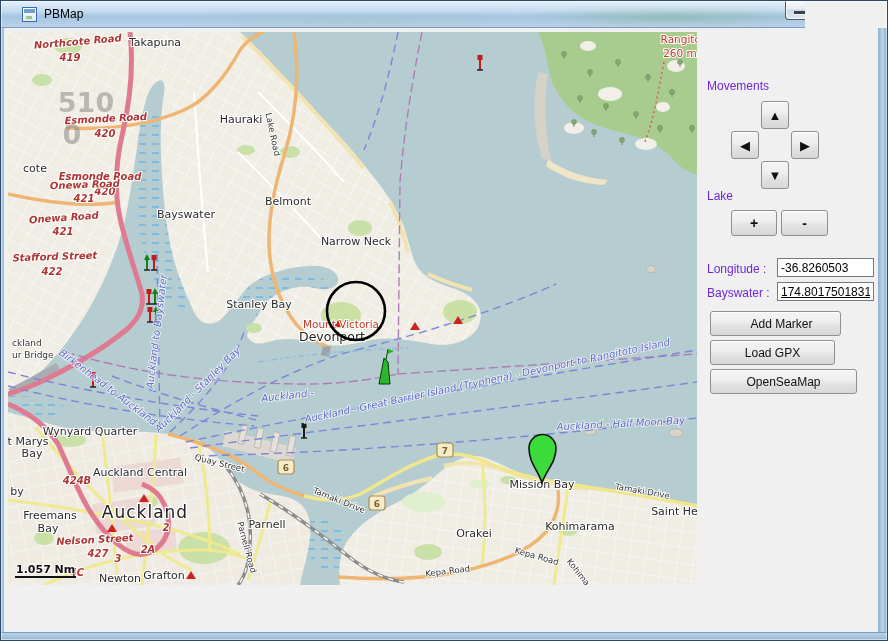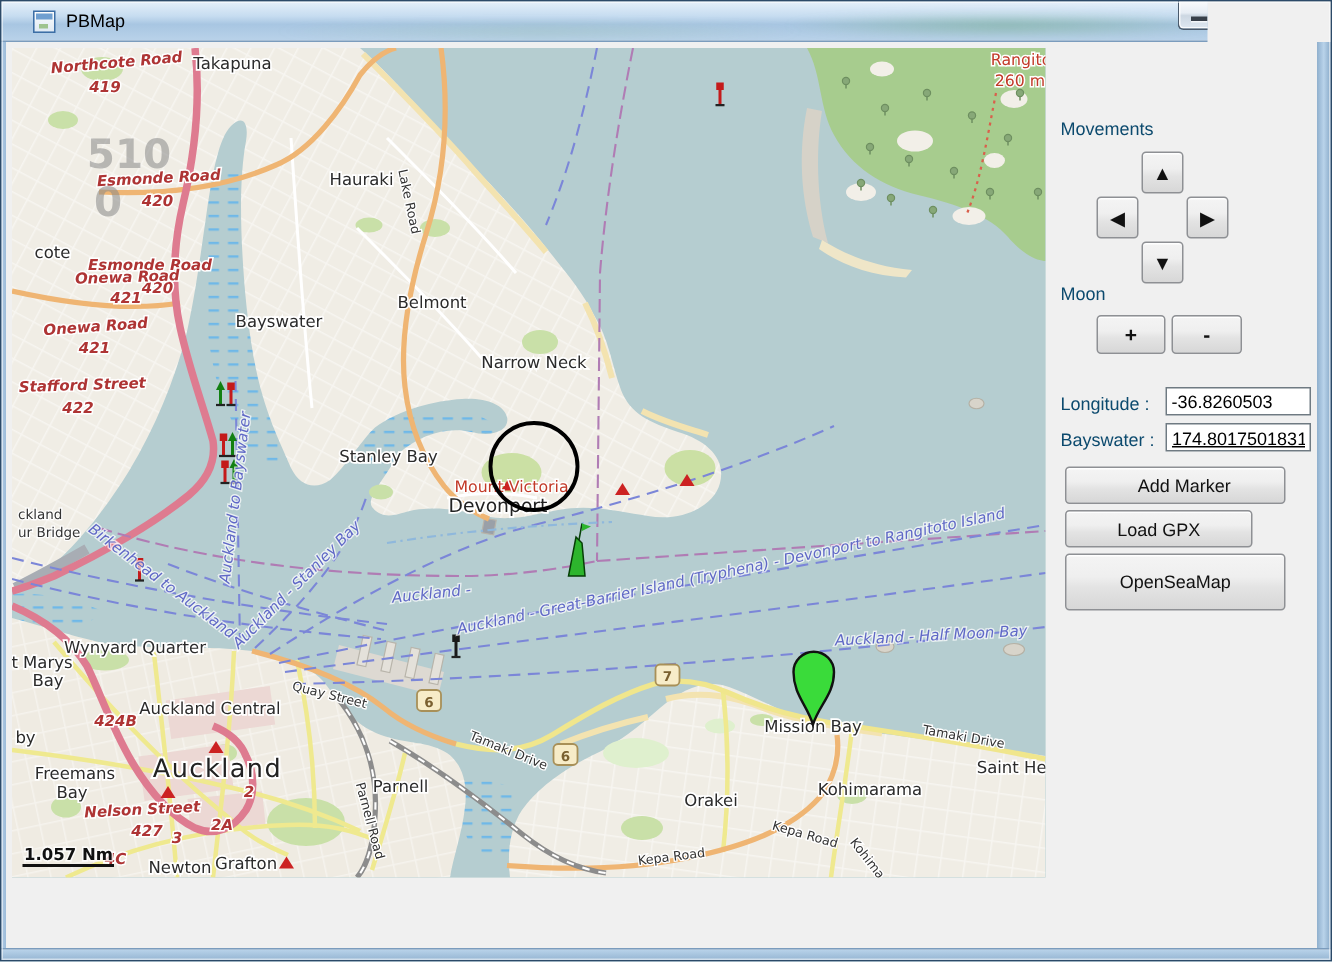--- a/index.html
+++ b/index.html
@@ -48,21 +48,21 @@
   .road-red{ font-size:10px; font-style:italic; font-weight:bold; fill:#ae3434; paint-order:stroke; stroke:#fff; stroke-width:2px; text-anchor:middle; }
   .peak-red{ font-size:10.5px; fill:#c23a28; paint-order:stroke; stroke:#fff; stroke-width:2px; text-anchor:middle; }
   .gray-num{ font-size:27px; font-weight:bold; fill:#8a8a8a; opacity:.55; text-anchor:middle; }
   .small-road{ font-size:8.5px; fill:#333; paint-order:stroke; stroke:#fff; stroke-width:1.8px; text-anchor:middle; }
   .ferry   { font-size:10px; font-style:italic; fill:#5f68c6; paint-order:stroke; stroke:rgba(255,255,255,.7); stroke-width:1.8px; text-anchor:middle; }
   .bridge  { font-size:9px; fill:#333; paint-order:stroke; stroke:#fff; stroke-width:1.6px; text-anchor:start; }
   .scale   { font-size:11px; font-weight:bold; fill:#111; paint-order:stroke; stroke:rgba(255,255,255,.8); stroke-width:2px; text-anchor:start; }
   .shield-t{ font-size:9px; font-weight:bold; fill:#7a6030; text-anchor:middle; }
 
   
-  .plabel { position:absolute; font-size:12px; color:#0c4a6e; }
+  .plabel { position:absolute; font-size:12px; color:#6d28d9; }
   .btn { position:absolute; border:1px solid #8e9094; border-radius:3px;
     background:linear-gradient(#f4f4f4,#efefef 40%,#e3e3e3 60%,#d7d7d7);
     box-shadow:inset 0 1px 0 #fff; display:flex; align-items:center; justify-content:center;
     font-size:13px; color:#111; cursor:default; }
   .btn.arrow { font-size:13px; }
   .btn.zoombtn { font-weight:bold; font-size:14px; }
   .btn.wide { font-size:12px; }
   .tb { position:absolute; width:97px; height:19px; border:1px solid #6f7a82; background:#fff;
     font-family:"Liberation Sans",sans-serif; font-size:12px; padding:1px 3px; }
 </style>
@@ -445,36 +445,36 @@
   <div class="btn arrow" style="left:731px; top:131px; width:28px; height:28px;">
       <span>◀</span>
     </div>
   <div class="btn arrow" style="left:791px; top:131px; width:28px; height:28px;">
       <span>▶</span>
     </div>
   <div class="btn arrow" style="left:761px; top:161px; width:28px; height:28px;">
       <span>▼</span>
     </div>
 
-  <span class="plabel" style="left:707px; top:189px;">Moon</span>
+  <span class="plabel" style="left:707px; top:189px;">Lake</span>
   <div class="btn zoombtn" style="left:731px; top:210px; width:46px; height:26px;">
       <span>+</span>
     </div>
   <div class="btn zoombtn" style="left:781px; top:210px; width:47px; height:26px;">
       <span>-</span>
     </div>
 
   <span class="plabel" style="left:707px; top:262px;">Longitude :</span>
   <input class="tb" style="left: 777px; top: 258px;" value="-36.8260503">
   <span class="plabel" style="left:707px; top:286px;">Bayswater :</span>
   <input class="tb" style="left: 777px; top: 282px; text-decoration: underline;" value="174.8017501831">
 
-  <div class="btn wide" style="left:710px; top:311px; width:147px; height:25px;padding-left:12px;">Add Marker</div>
+  <div class="btn wide" style="left:710px; top:311px; width:131px; height:25px;padding-left:12px;">Add Marker</div>
   <div class="btn wide" style="left:710px; top:340px; width:125px; height:25px;">Load GPX</div>
-  <div class="btn wide" style="left:710px; top:369px; width:147px; height:38px;">OpenSeaMap</div>
+  <div class="btn wide" style="left:710px; top:369px; width:147px; height:25px;">OpenSeaMap</div>
 </div>
 
 <div class="titlebar">
   <div class="glass1"></div>
   <div class="glass2"></div>
   <div class="app-icon"></div>
   <span class="win-title">PBMap</span>
   <div class="caps">
     <div class="cap min">
         <span class="glyph-min"></span>

